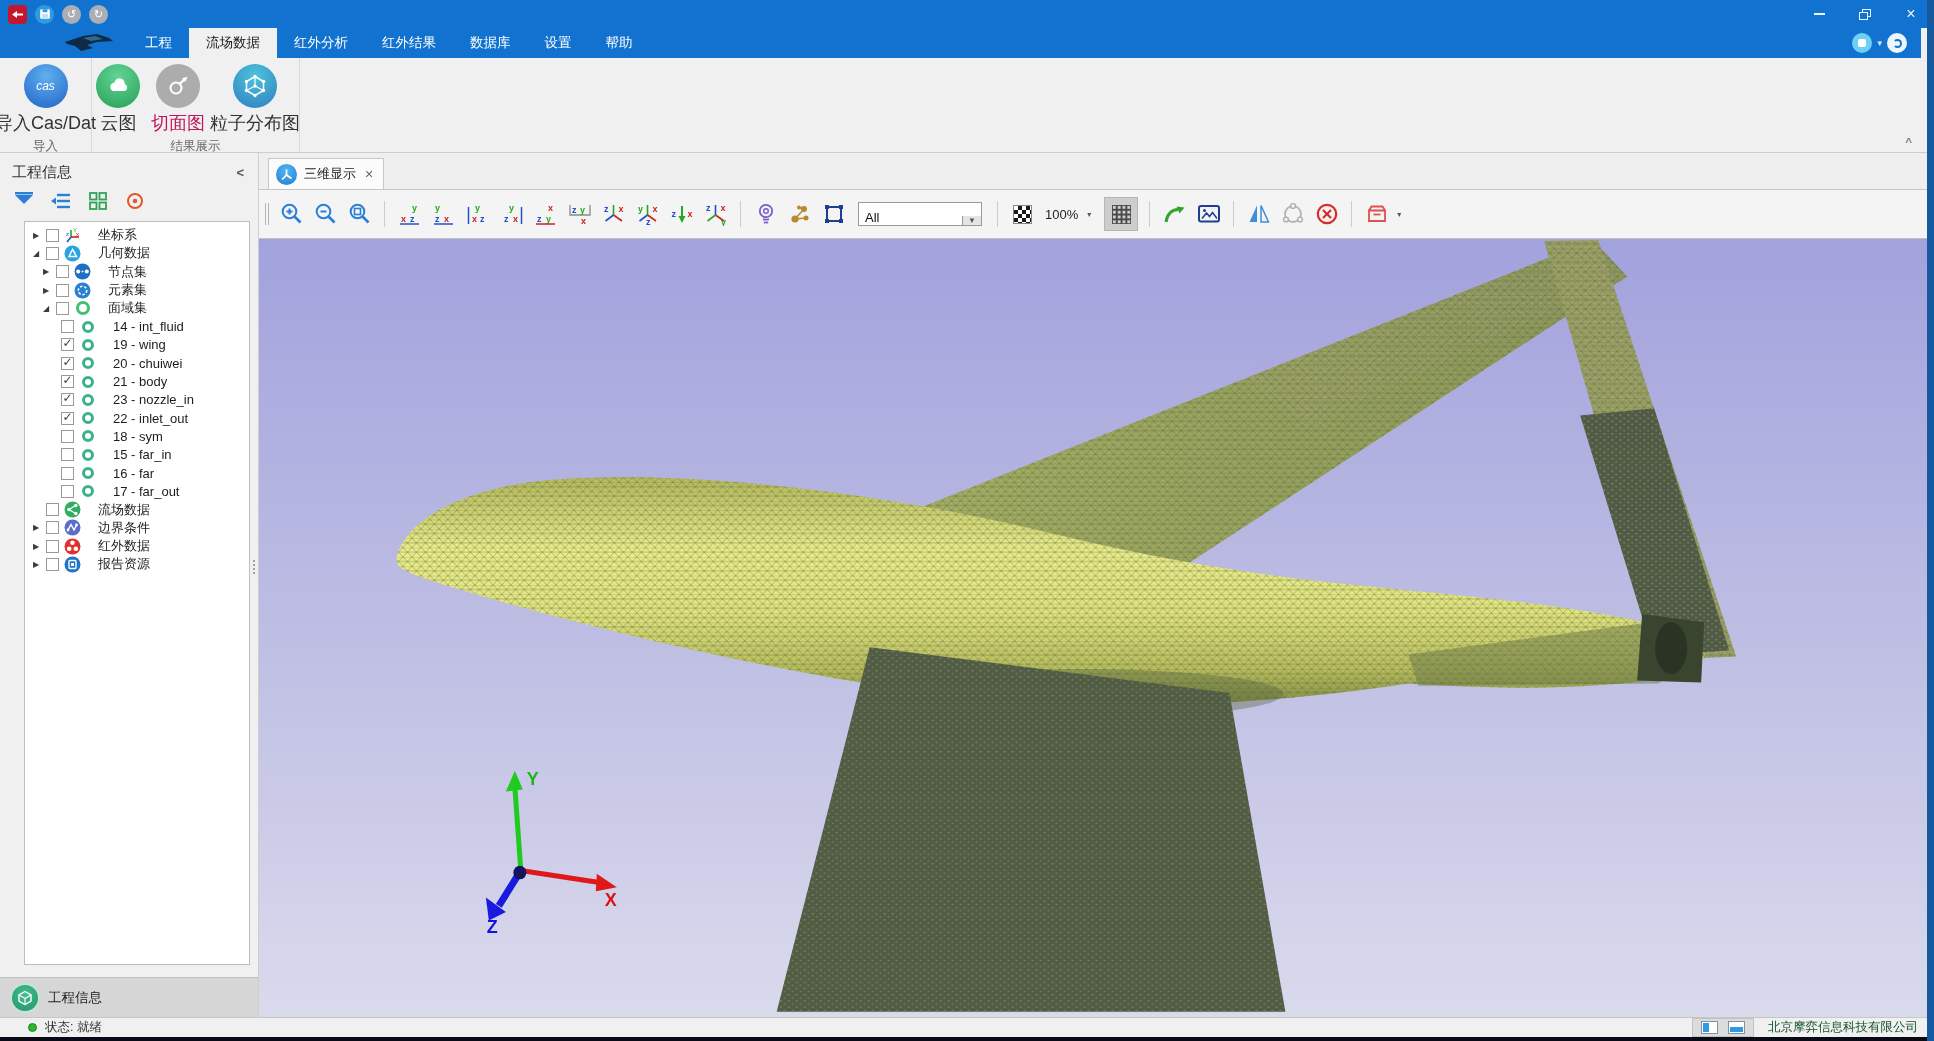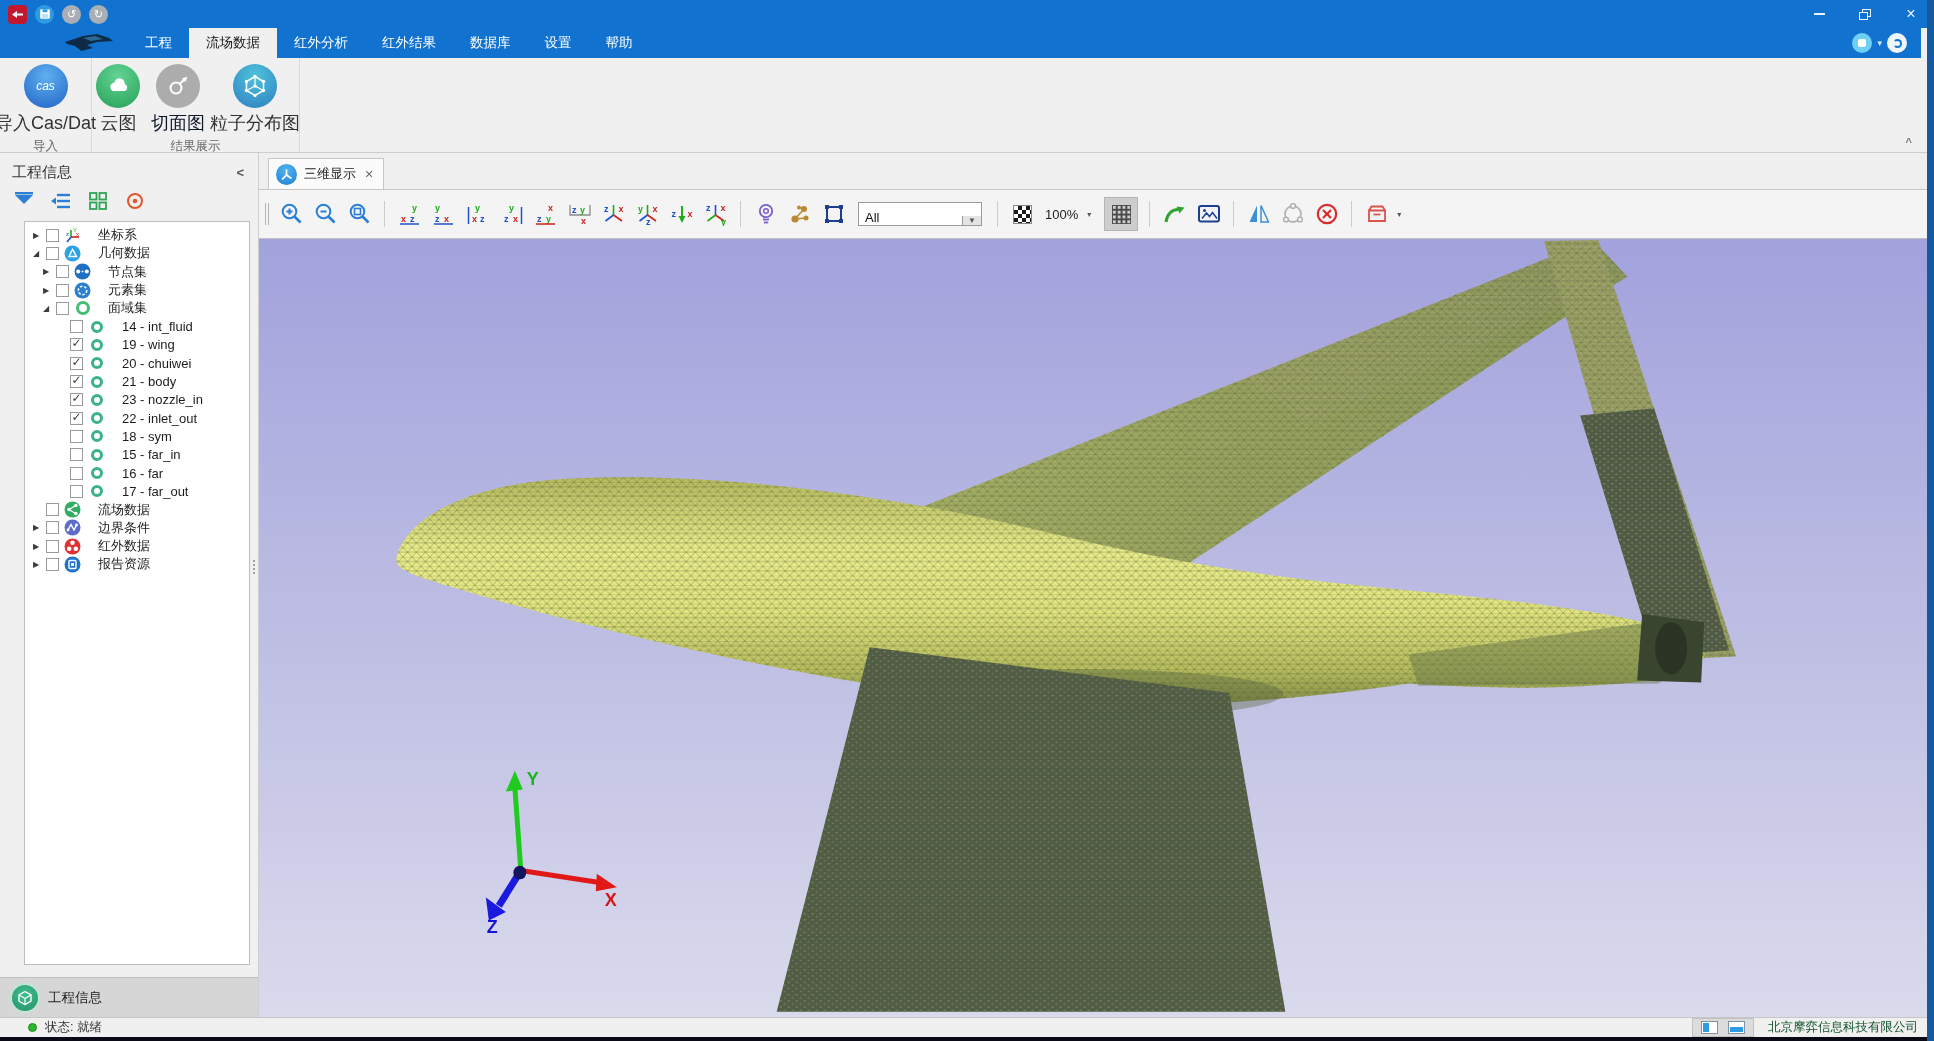--- a/index.html
+++ b/index.html
@@ -47,36 +47,36 @@
   .rbtn.narrow{width:52px}
   .rbtn.mid{width:62px}
   .rbtn.wide{width:84px}
   .ic{width:44px;height:44px;border-radius:50%;display:flex;align-items:center;justify-content:center}
   .ic.blue{background:radial-gradient(circle at 50% 28%,#5fb0f0,#2163c6)}
   .ic.green{background:radial-gradient(circle at 50% 28%,#62d494,#27a058)}
   .ic.grayd{background:#acacac}
   .ic.teal{background:radial-gradient(circle at 50% 28%,#4fc3da,#2e7ec2)}
   .ic .cas{color:#fff;font-size:12px;font-style:italic}
   .rlabel{font-size:18px;color:#333;white-space:nowrap}
-  .rbtn.disabled .rlabel{color:#0f172a}
+  .rbtn.disabled .rlabel{color:#be185d}
   .glabel{text-align:center;font-size:12.5px;color:#666;padding:3px 0 4px}
   .ribbon-collapse{position:absolute;right:22px;bottom:4px;color:#777;font-size:11px;font-weight:bold}
 
   
   .main{position:absolute;top:153px;left:0;right:0;bottom:24px;display:flex}
   .leftpanel{width:258px;display:flex;flex-direction:column;background:#f0f0f0;position:relative}
   .lp-head{height:30px;display:flex;align-items:center;padding:8px 14px 0 12px}
   .lp-title{font-size:15px;color:#333}
   .lp-collapse{margin-left:auto;color:#555;font-size:13px;font-weight:bold}
   .lp-icons{height:36px;display:flex;align-items:center;gap:13px;padding-left:12px}
   .lp-icons .pib{width:24px;height:24px;display:flex;align-items:center;justify-content:center}
   .treebox{flex:1;background:#fff;border:1px solid #bdbdbd;margin:2px 8px 12px 24px;padding-top:4px;overflow:hidden}
   .trow{display:flex;align-items:center;height:18.3px}
   .trow .tlb{font-size:13px;color:#1c1c1c;white-space:nowrap}
-  .lv0{padding-left:6px}.lv1{padding-left:16px}.lv2{padding-left:45px}
+  .lv0{padding-left:6px}.lv1{padding-left:16px}.lv2{padding-left:36px}
   .exp{width:15px;font-size:8px;color:#3c3c3c;text-align:left;padding-left:2px}
   .exp.c::before{content:"▶"}
   .exp.o::before{content:"◢"}
   .cb{width:13px;height:13px;border:1px solid #9a9a9a;background:#fff;margin-right:5px;position:relative;flex:none}
   .cb.on::before{content:"✓";position:absolute;top:-3px;left:0.5px;font-size:12px;color:#3a3a3a}
   .tico{width:17px;height:17px;margin-right:17px;display:flex;align-items:center;justify-content:center;flex:none}
   .ring{width:12px;height:12px;border:3px solid #3cb287;border-radius:50%;display:block}
   .ring.big{width:14px;height:14px;border-width:3px;border-color:#46bd74}
   .splitdots{position:absolute;right:2px;top:405px;width:3px;color:#888;font-size:11px;line-height:4px}
   .splitdots i{display:block;width:2px;height:2px;background:#8a8a8a;border-radius:50%;margin:2px 0}

